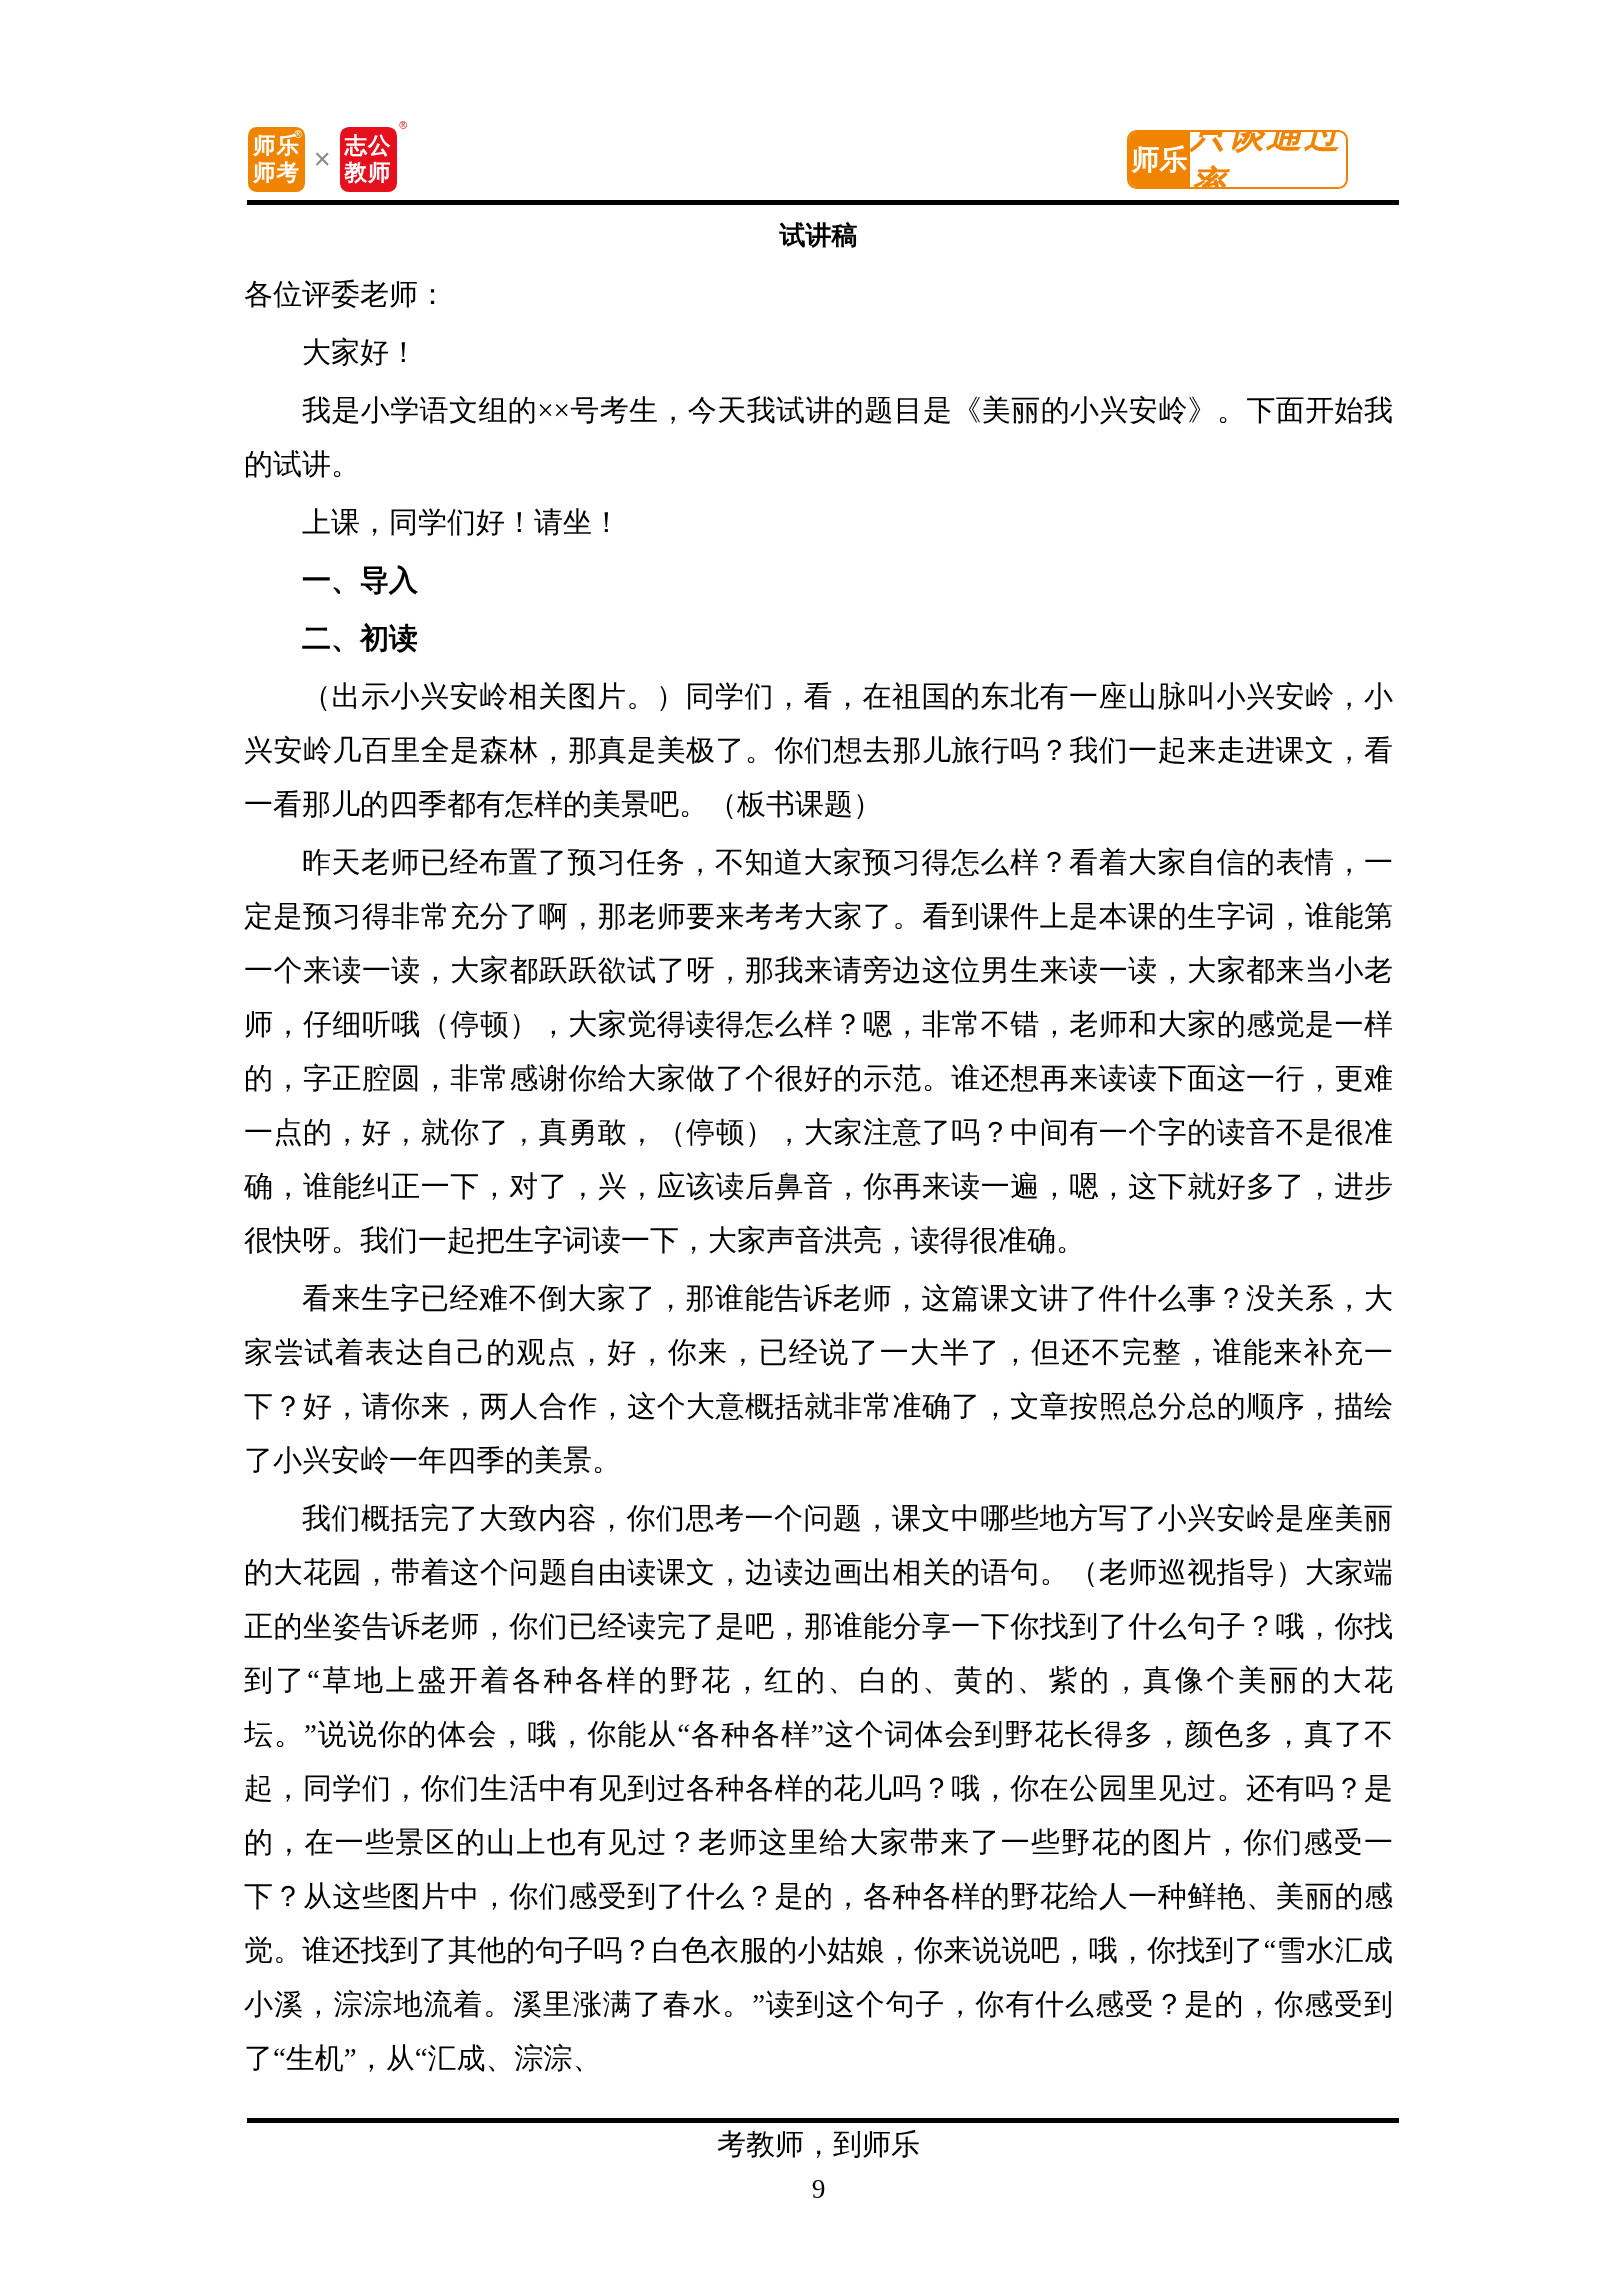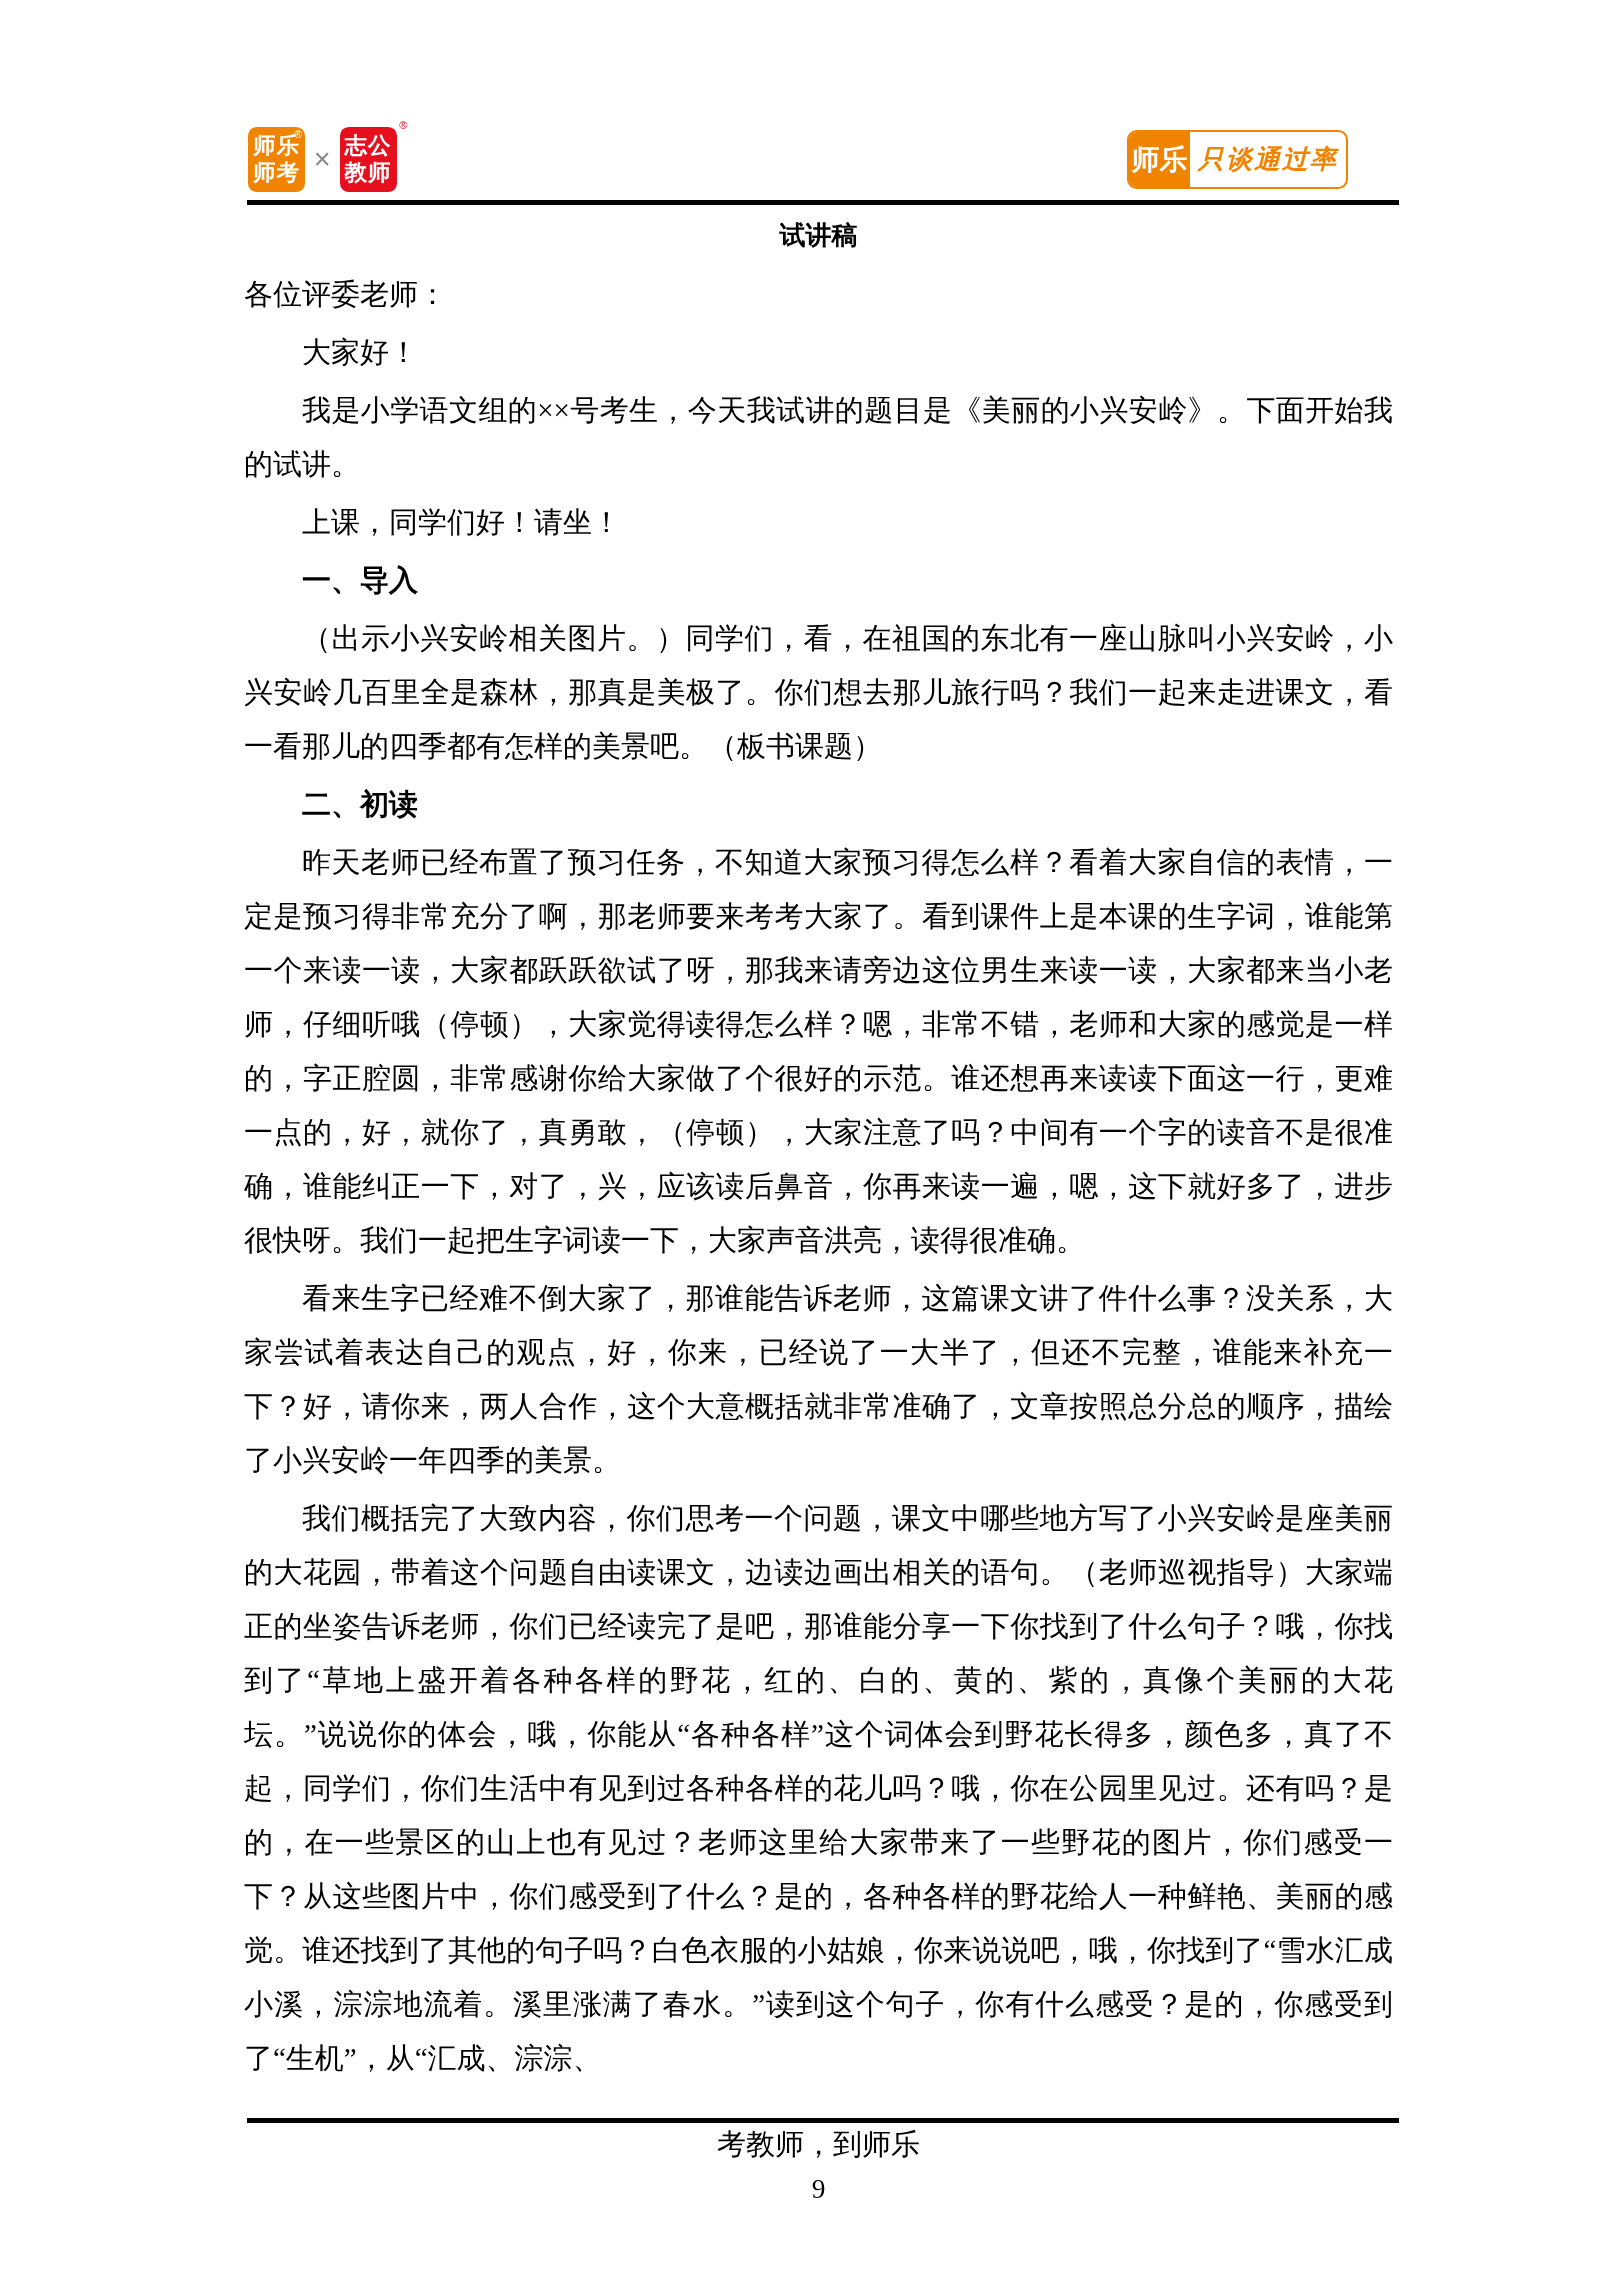--- a/index.html
+++ b/index.html
@@ -46,21 +46,21 @@
   }
   .brand-right-name {
     width:61px; background:var(--orange,#F08300); color:#fff;
     display:flex; align-items:center; justify-content:center;
     font-family:"Liberation Sans","DejaVu Sans",sans-serif;
     font-weight:bold; font-size:28px;
   }
   .brand-right-slogan {
     flex:1; color:var(--orange,#F08300);
     display:flex; align-items:center; justify-content:center;
-    font-weight:bold; font-style:italic; font-size:26px; letter-spacing:2px;
+    font-weight:bold; font-style:italic; font-size:36px; letter-spacing:2px;
   }
 
   .header-rule {
     position:absolute; left:247px; top:200px;
     width:1152px; height:4.9px; background:#000;
   }
 
   
   .content {
     position:absolute; left:240px; top:214px; width:1157px;
@@ -118,22 +118,22 @@
   <div class="header-rule"></div>
 
   <div class="content">
     <h1 class="doc-title">试讲稿</h1>
     <div id="paragraphs">
         <p class="para salutation">各位评委老师：</p>
         <p class="para paragraph">大家好！</p>
         <p class="para paragraph">我是小学语文组的××号考生，今天我试讲的题目是《美丽的小兴安岭》。下面开始我的试讲。</p>
         <p class="para paragraph">上课，同学们好！请坐！</p>
         <p class="para heading">一、导入</p>
+        <p class="para heading">二、初读</p>
         <p class="para paragraph">（出示小兴安岭相关图片。）同学们，看，在祖国的东北有一座山脉叫小兴安岭，小兴安岭几百里全是森林，那真是美极了。你们想去那儿旅行吗？我们一起来走进课文，看一看那儿的四季都有怎样的美景吧。（板书课题）</p>
-        <p class="para heading">二、初读</p>
         <p class="para paragraph">昨天老师已经布置了预习任务，不知道大家预习得怎么样？看着大家自信的表情，一定是预习得非常充分了啊，那老师要来考考大家了。看到课件上是本课的生字词，谁能第一个来读一读，大家都跃跃欲试了呀，那我来请旁边这位男生来读一读，大家都来当小老师，仔细听哦（停顿），大家觉得读得怎么样？嗯，非常不错，老师和大家的感觉是一样的，字正腔圆，非常感谢你给大家做了个很好的示范。谁还想再来读读下面这一行，更难一点的，好，就你了，真勇敢，（停顿），大家注意了吗？中间有一个字的读音不是很准确，谁能纠正一下，对了，兴，应该读后鼻音，你再来读一遍，嗯，这下就好多了，进步很快呀。我们一起把生字词读一下，大家声音洪亮，读得很准确。</p>
         <p class="para paragraph">看来生字已经难不倒大家了，那谁能告诉老师，这篇课文讲了件什么事？没关系，大家尝试着表达自己的观点，好，你来，已经说了一大半了，但还不完整，谁能来补充一下？好，请你来，两人合作，这个大意概括就非常准确了，文章按照总分总的顺序，描绘了小兴安岭一年四季的美景。</p>
         <p class="para paragraph">我们概括完了大致内容，你们思考一个问题，课文中哪些地方写了小兴安岭是座美丽的大花园，带着这个问题自由读课文，边读边画出相关的语句。（老师巡视指导）大家端正的坐姿告诉老师，你们已经读完了是吧，那谁能分享一下你找到了什么句子？哦，你找到了“草地上盛开着各种各样的野花，红的、白的、黄的、紫的，真像个美丽的大花坛。”说说你的体会，哦，你能从“各种各样”这个词体会到野花长得多，颜色多，真了不起，同学们，你们生活中有见到过各种各样的花儿吗？哦，你在公园里见过。还有吗？是的，在一些景区的山上也有见过？老师这里给大家带来了一些野花的图片，你们感受一下？从这些图片中，你们感受到了什么？是的，各种各样的野花给人一种鲜艳、美丽的感觉。谁还找到了其他的句子吗？白色衣服的小姑娘，你来说说吧，哦，你找到了“雪水汇成小溪，淙淙地流着。溪里涨满了春水。”读到这个句子，你有什么感受？是的，你感受到了“生机”，从“汇成、淙淙、</p>
       </div>
   </div>
 
   <div class="footer-rule"></div>
   <div class="footer-slogan">考教师，到师乐</div>
   <div class="page-number">9</div>
 

